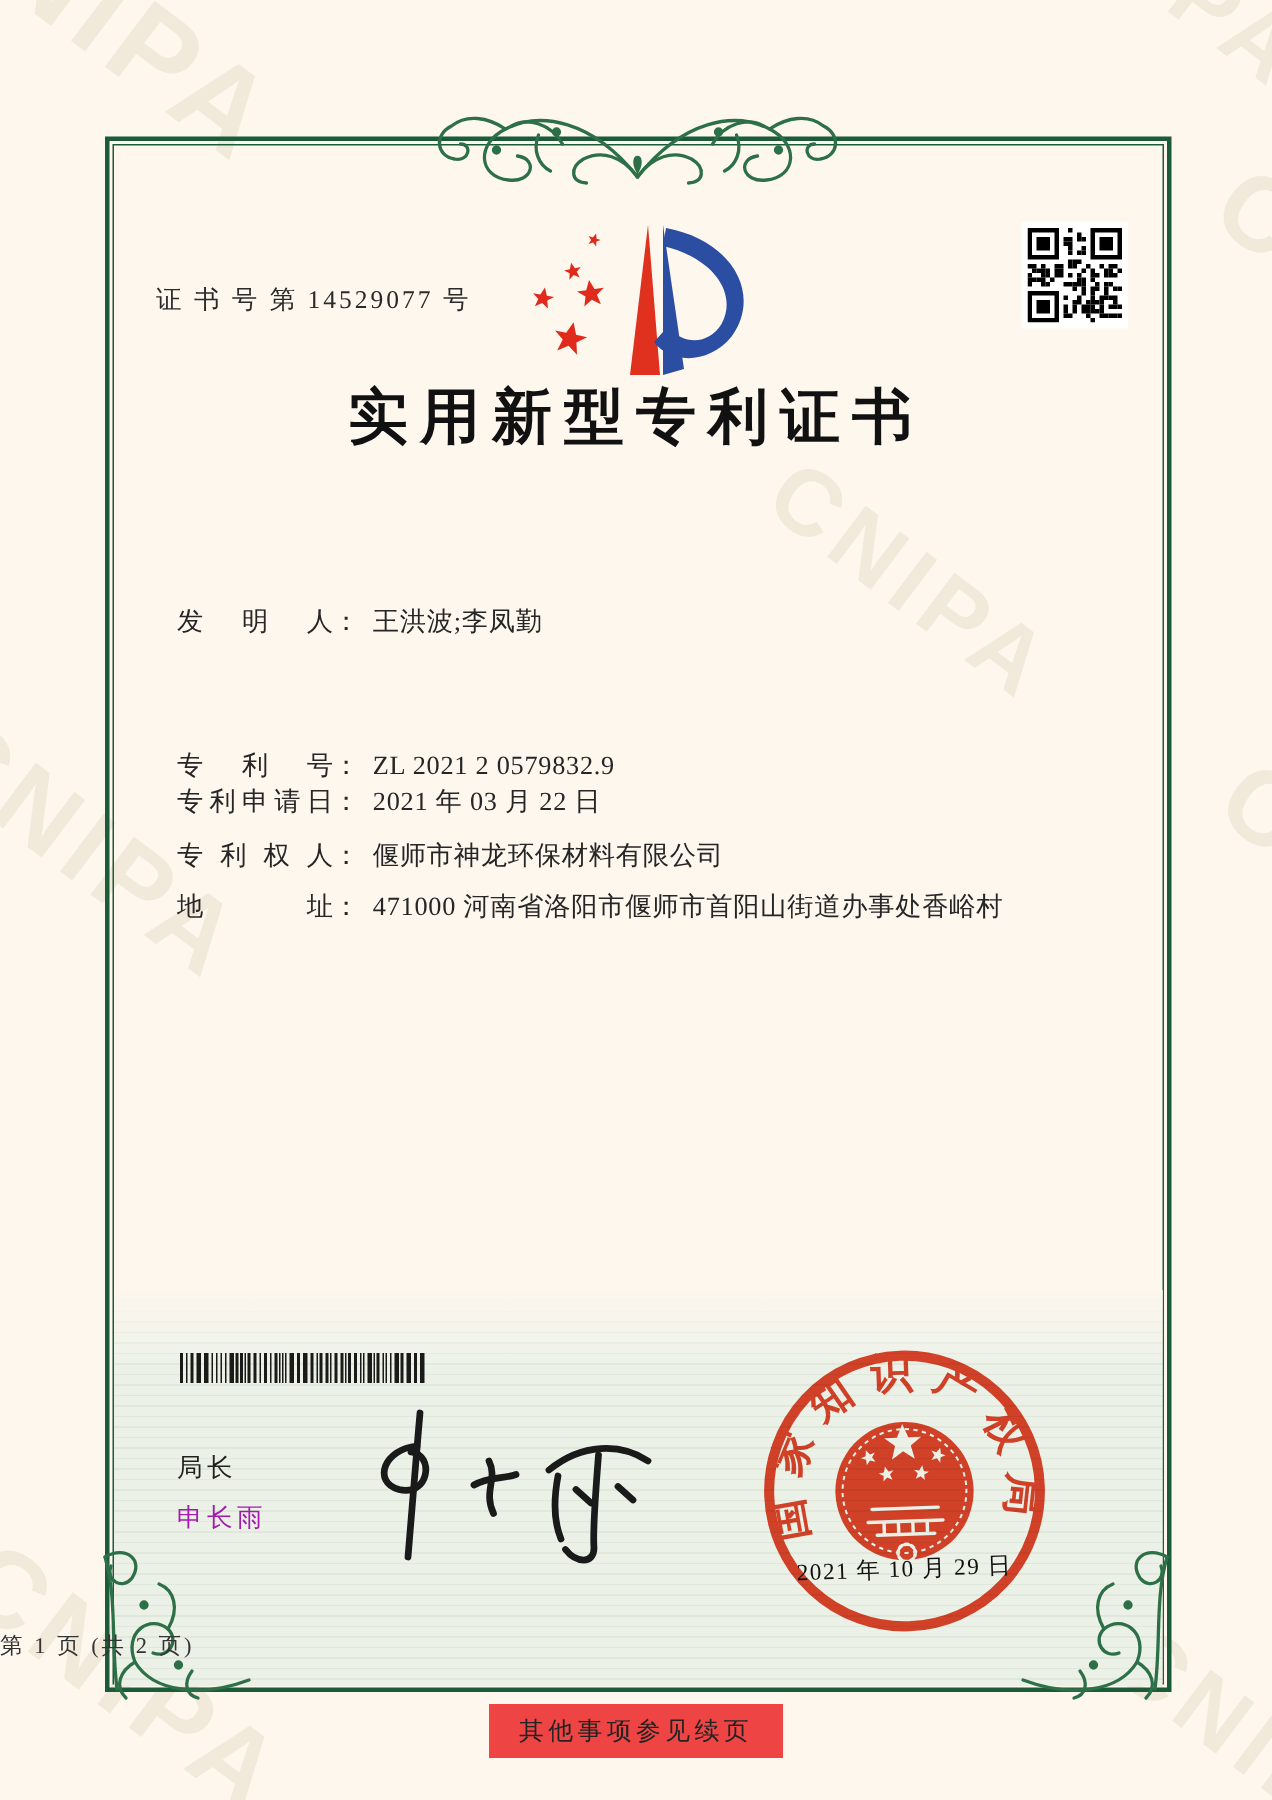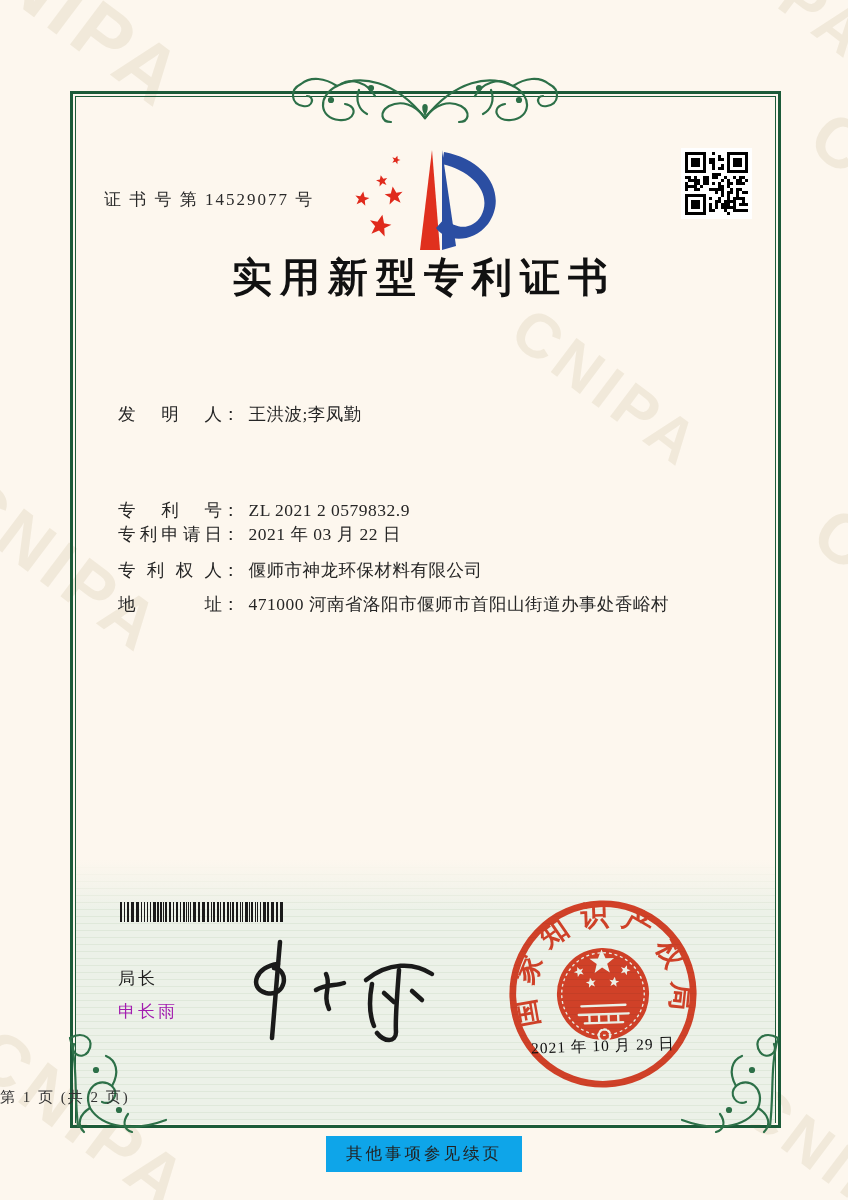--- a/index.html
+++ b/index.html
@@ -56,21 +56,21 @@
 
   .seal{position:absolute;left:507px;top:898px;z-index:3;opacity:0.93;
         mix-blend-mode:multiply;transform:rotate(-2deg);}
   .seal-date{position:absolute;left:507px;top:1036px;width:192px;text-align:center;
         font-size:15.5px;letter-spacing:1px;color:#101010;z-index:4;white-space:nowrap;
         transform:rotate(-2deg);}
 
   .page-num{position:absolute;left:0;right:0;top:1088px;text-align:left;font-size:15px;
         letter-spacing:2px;color:#333;z-index:3;}
   .cont-note{position:absolute;left:50%;transform:translateX(-50%);top:1136px;
-        background:#0ea5e9;padding:7px 20px;font-size:16.5px;letter-spacing:3px;
+        background:#ef4444;padding:7px 20px;font-size:16.5px;letter-spacing:3px;
         color:#222;z-index:3;white-space:nowrap;}
 
   .ornament{position:absolute;z-index:2;}
 </style>
 </head>
 <body>
 
 <div id="page">
 
   <span class="wm" style="left:-70px;top:-38px;font-size:80px;">CNIPA</span>

